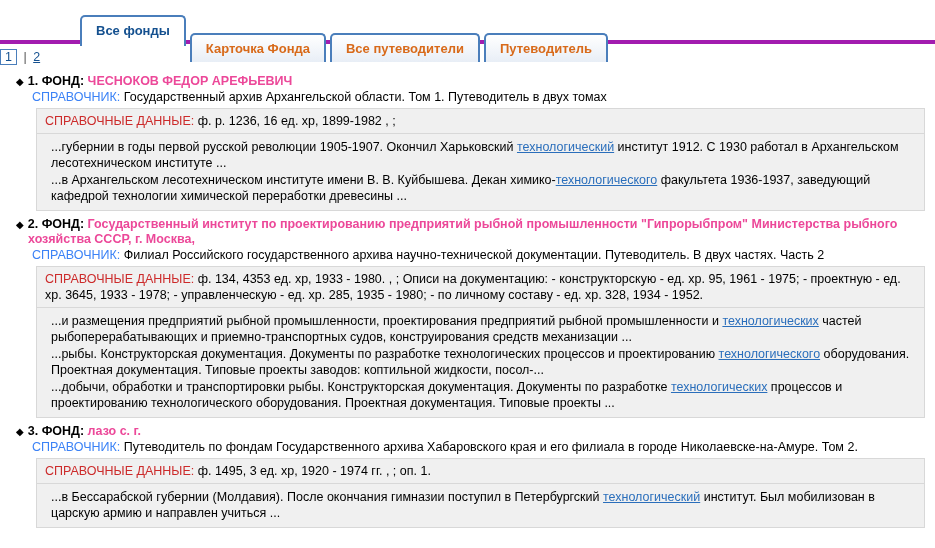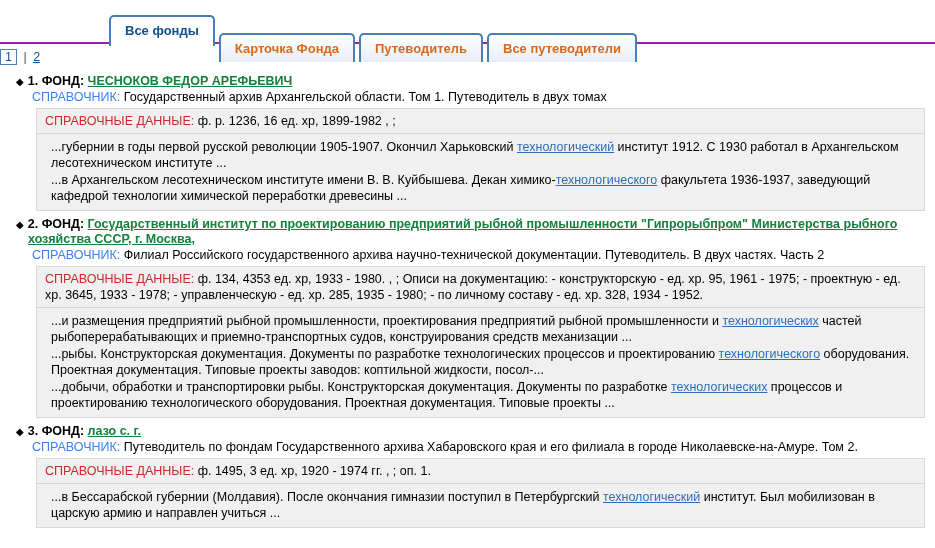--- a/index.html
+++ b/index.html
@@ -19,23 +19,23 @@
     position: relative;
     width: 935px;
     height: 548px;
     box-sizing: border-box;
   }
 
   
   .tabbar {
     position: relative;
     height: 44px;
-    border-bottom: 2px solid #a21caf;
+    border-bottom: 4px solid #a21caf;
     box-sizing: border-box;
-    padding-left: 109px;
+    padding-left: 80px;
   }
   .tabs {
     display: flex;
     align-items: flex-end;
     height: 44px;
     gap: 4px;
   }
   .tab {
     font-size: 13px;
     font-weight: bold;
@@ -125,22 +125,21 @@
     color: #000;
     font-size: 10px;
     padding-right: 4px;
   }
   .rec-head .fond-label {
     font-weight: bold;
     color: #000;
   }
   .rec-head .fond-name {
     font-weight: bold;
-    color: #15803d;
-    text-decoration: underline;
+    color: #ec4899;
     cursor: pointer;
   }
   .rec-guide {
     font-size: 12.5px;
     line-height: 15px;
     padding-left: 38px;
     text-indent: -20px;
     margin-top: 1px;
   }
   .rec-guide .gl {
@@ -182,22 +181,22 @@
 </style>
 </head>
 <body>
 
 <div class="page">
 
   <div class="tabbar">
     <div class="tabs">
       <div class="tab active">Все фонды</div>
       <div class="tab">Карточка Фонда</div>
+      <div class="tab">Все путеводители</div>
       <div class="tab">Путеводитель</div>
-      <div class="tab">Все путеводители</div>
     </div>
   </div>
 
 
   <div class="pager">
     <span class="cur">1</span>
     <span class="sep">|</span>
     <a>2</a>
   </div>
 

